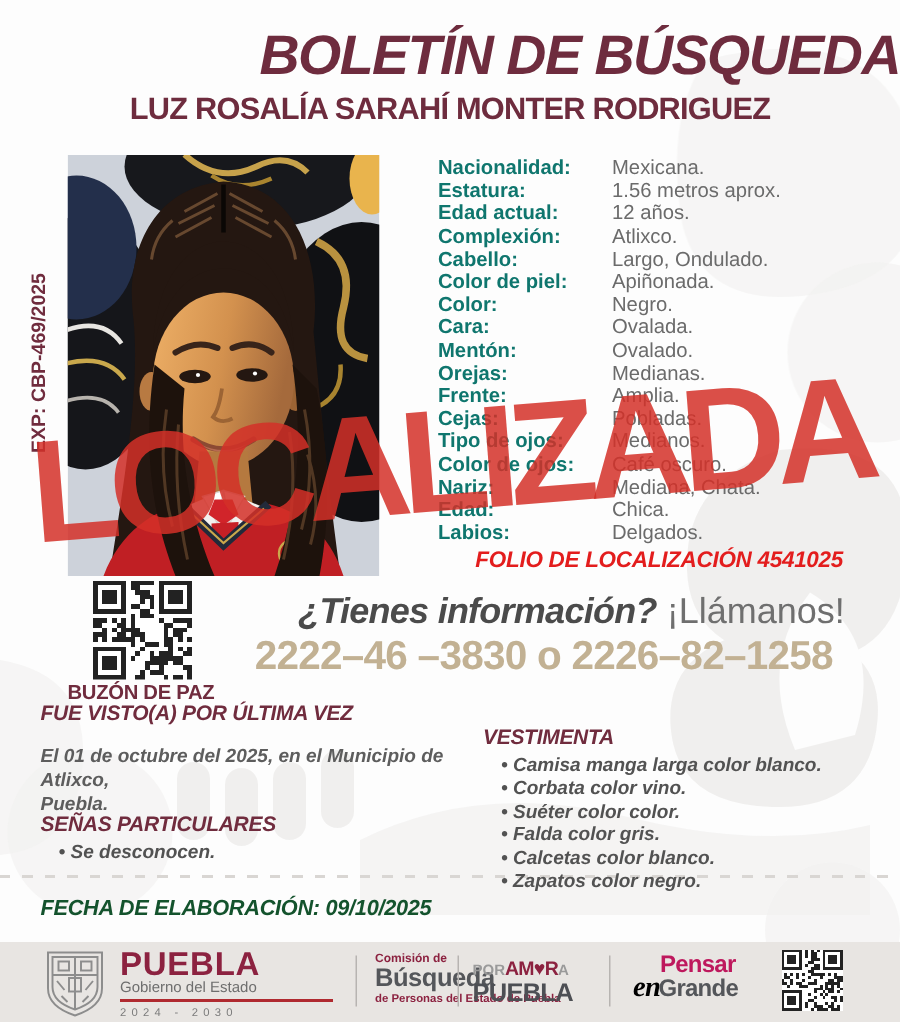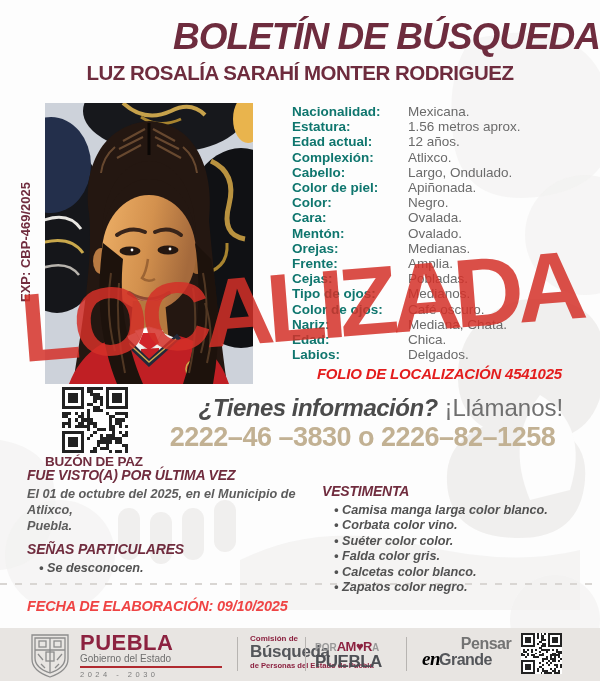--- a/index.html
+++ b/index.html
@@ -51,55 +51,55 @@
   }
   .contact-q{font-size:24px;font-weight:bold;font-style:italic;color:#4b4b4b;letter-spacing:-0.5px;}
   .contact-c{font-size:24px;font-weight:400;color:#6f6f6f;letter-spacing:0;}
   .phones{
     position:absolute;left:135px;top:422px;width:455px;text-align:center;z-index:3;
     font-size:27px;font-weight:bold;color:#c2b193;letter-spacing:-0.5px;white-space:nowrap;
   }
   
   .sec-head{font-size:14px;font-weight:bold;font-style:italic;color:#702c3e;letter-spacing:-0.2px;}
   .last-seen{position:absolute;left:27px;top:467px;width:270px;z-index:3;}
-  .last-seen-body{margin-top:3px;font-size:12.7px;font-weight:bold;font-style:italic;color:#5d5d5d;line-height:16px;}
+  .last-seen-body{margin-top:13px;font-size:12.7px;font-weight:bold;font-style:italic;color:#5d5d5d;line-height:16px;}
   .senas{position:absolute;left:27px;top:541px;width:270px;z-index:3;}
   .bullet-list{margin:4px 0 0 12px;padding:0;list-style:none;}
   .bullet-list li{font-size:12.7px;font-weight:bold;font-style:italic;color:#525252;line-height:15.4px;}
   .bullet-list li::before{content:"•  ";}
   .vestimenta{position:absolute;left:322px;top:463px;width:266px;z-index:3;margin-top:20px;}
   
   .dash-sep{
     position:absolute;left:0;top:583px;width:600px;height:2px;z-index:2;
     background:repeating-linear-gradient(90deg,#d9d6d3 0 7px,transparent 7px 15px);
   }
   .fecha{
     position:absolute;left:27px;top:598px;font-size:14.5px;font-weight:bold;font-style:italic;
-    color:#ef4444;z-index:3;letter-spacing:-0.2px;
+    color:#14532d;z-index:3;letter-spacing:-0.2px;
   }
   
   .footer{position:absolute;left:0;top:628px;width:600px;height:53px;background:#e8e5e2;z-index:4;}
   .coat{position:absolute;left:28px;top:4px;width:44px;height:47px;}
   .f-puebla{position:absolute;left:80px;top:5px;width:150px;}
   .f-puebla-name{font-size:22px;font-weight:bold;color:#8c2240;letter-spacing:0.5px;line-height:20px;}
   .f-puebla-sub{font-size:10px;color:#6e6e6e;line-height:11px;}
   .f-puebla-line{height:2px;background:#b02a30;margin:2px 0 2px 0;width:142px;}
   .f-puebla-years{font-size:7.5px;color:#7c7c7c;letter-spacing:3.5px;}
   .f-div{position:absolute;top:9px;width:1px;height:34px;background:#b7b4b1;}
   .f-com{position:absolute;left:250px;top:6px;width:120px;}
   .f-com-top{font-size:8px;font-weight:bold;color:#8c2240;line-height:9px;}
   .f-com-main{font-size:17px;font-weight:bold;color:#54565a;line-height:18px;letter-spacing:-0.3px;}
   .f-com-sub{font-size:7.6px;font-weight:bold;color:#8c2240;line-height:9px;white-space:nowrap;}
   .f-amor{position:absolute;left:315px;top:11px;width:90px;line-height:13px;}
   .f-amor .por{font-size:10px;font-weight:bold;color:#9a9a9a;}
   .f-amor .amor{font-size:13px;font-weight:bold;color:#8c2240;letter-spacing:-0.5px;}
   .f-amor .a-sm{font-size:10px;font-weight:bold;color:#9a9a9a;}
   .f-amor .amor-puebla{font-size:17px;font-weight:bold;color:#4d4f54;letter-spacing:-0.5px;line-height:15px;}
   .f-pensar{position:absolute;left:422px;top:8px;width:110px;}
-  .pensar-top{font-size:16px;font-weight:bold;color:#737373;margin-left:18px;line-height:15px;letter-spacing:-0.5px;text-align:center;}
+  .pensar-top{font-size:16px;font-weight:bold;color:#be185d;margin-left:18px;line-height:15px;letter-spacing:-0.5px;}
   .pensar-bottom{font-size:16px;font-weight:bold;color:#54565a;line-height:16px;letter-spacing:-0.5px;}
   .pg-en{font-family:"Liberation Serif",serif;font-style:italic;font-weight:bold;font-size:19px;color:#000000;margin-right:-1px;}
   .qr-footer{position:absolute;left:521px;top:5px;width:41px;height:41px;}
 </style>
 </head>
 <body>
 
 <div class="poster">
 
   <svg class="bg-deco" viewBox="0 0 600 681" width="600" height="681">

